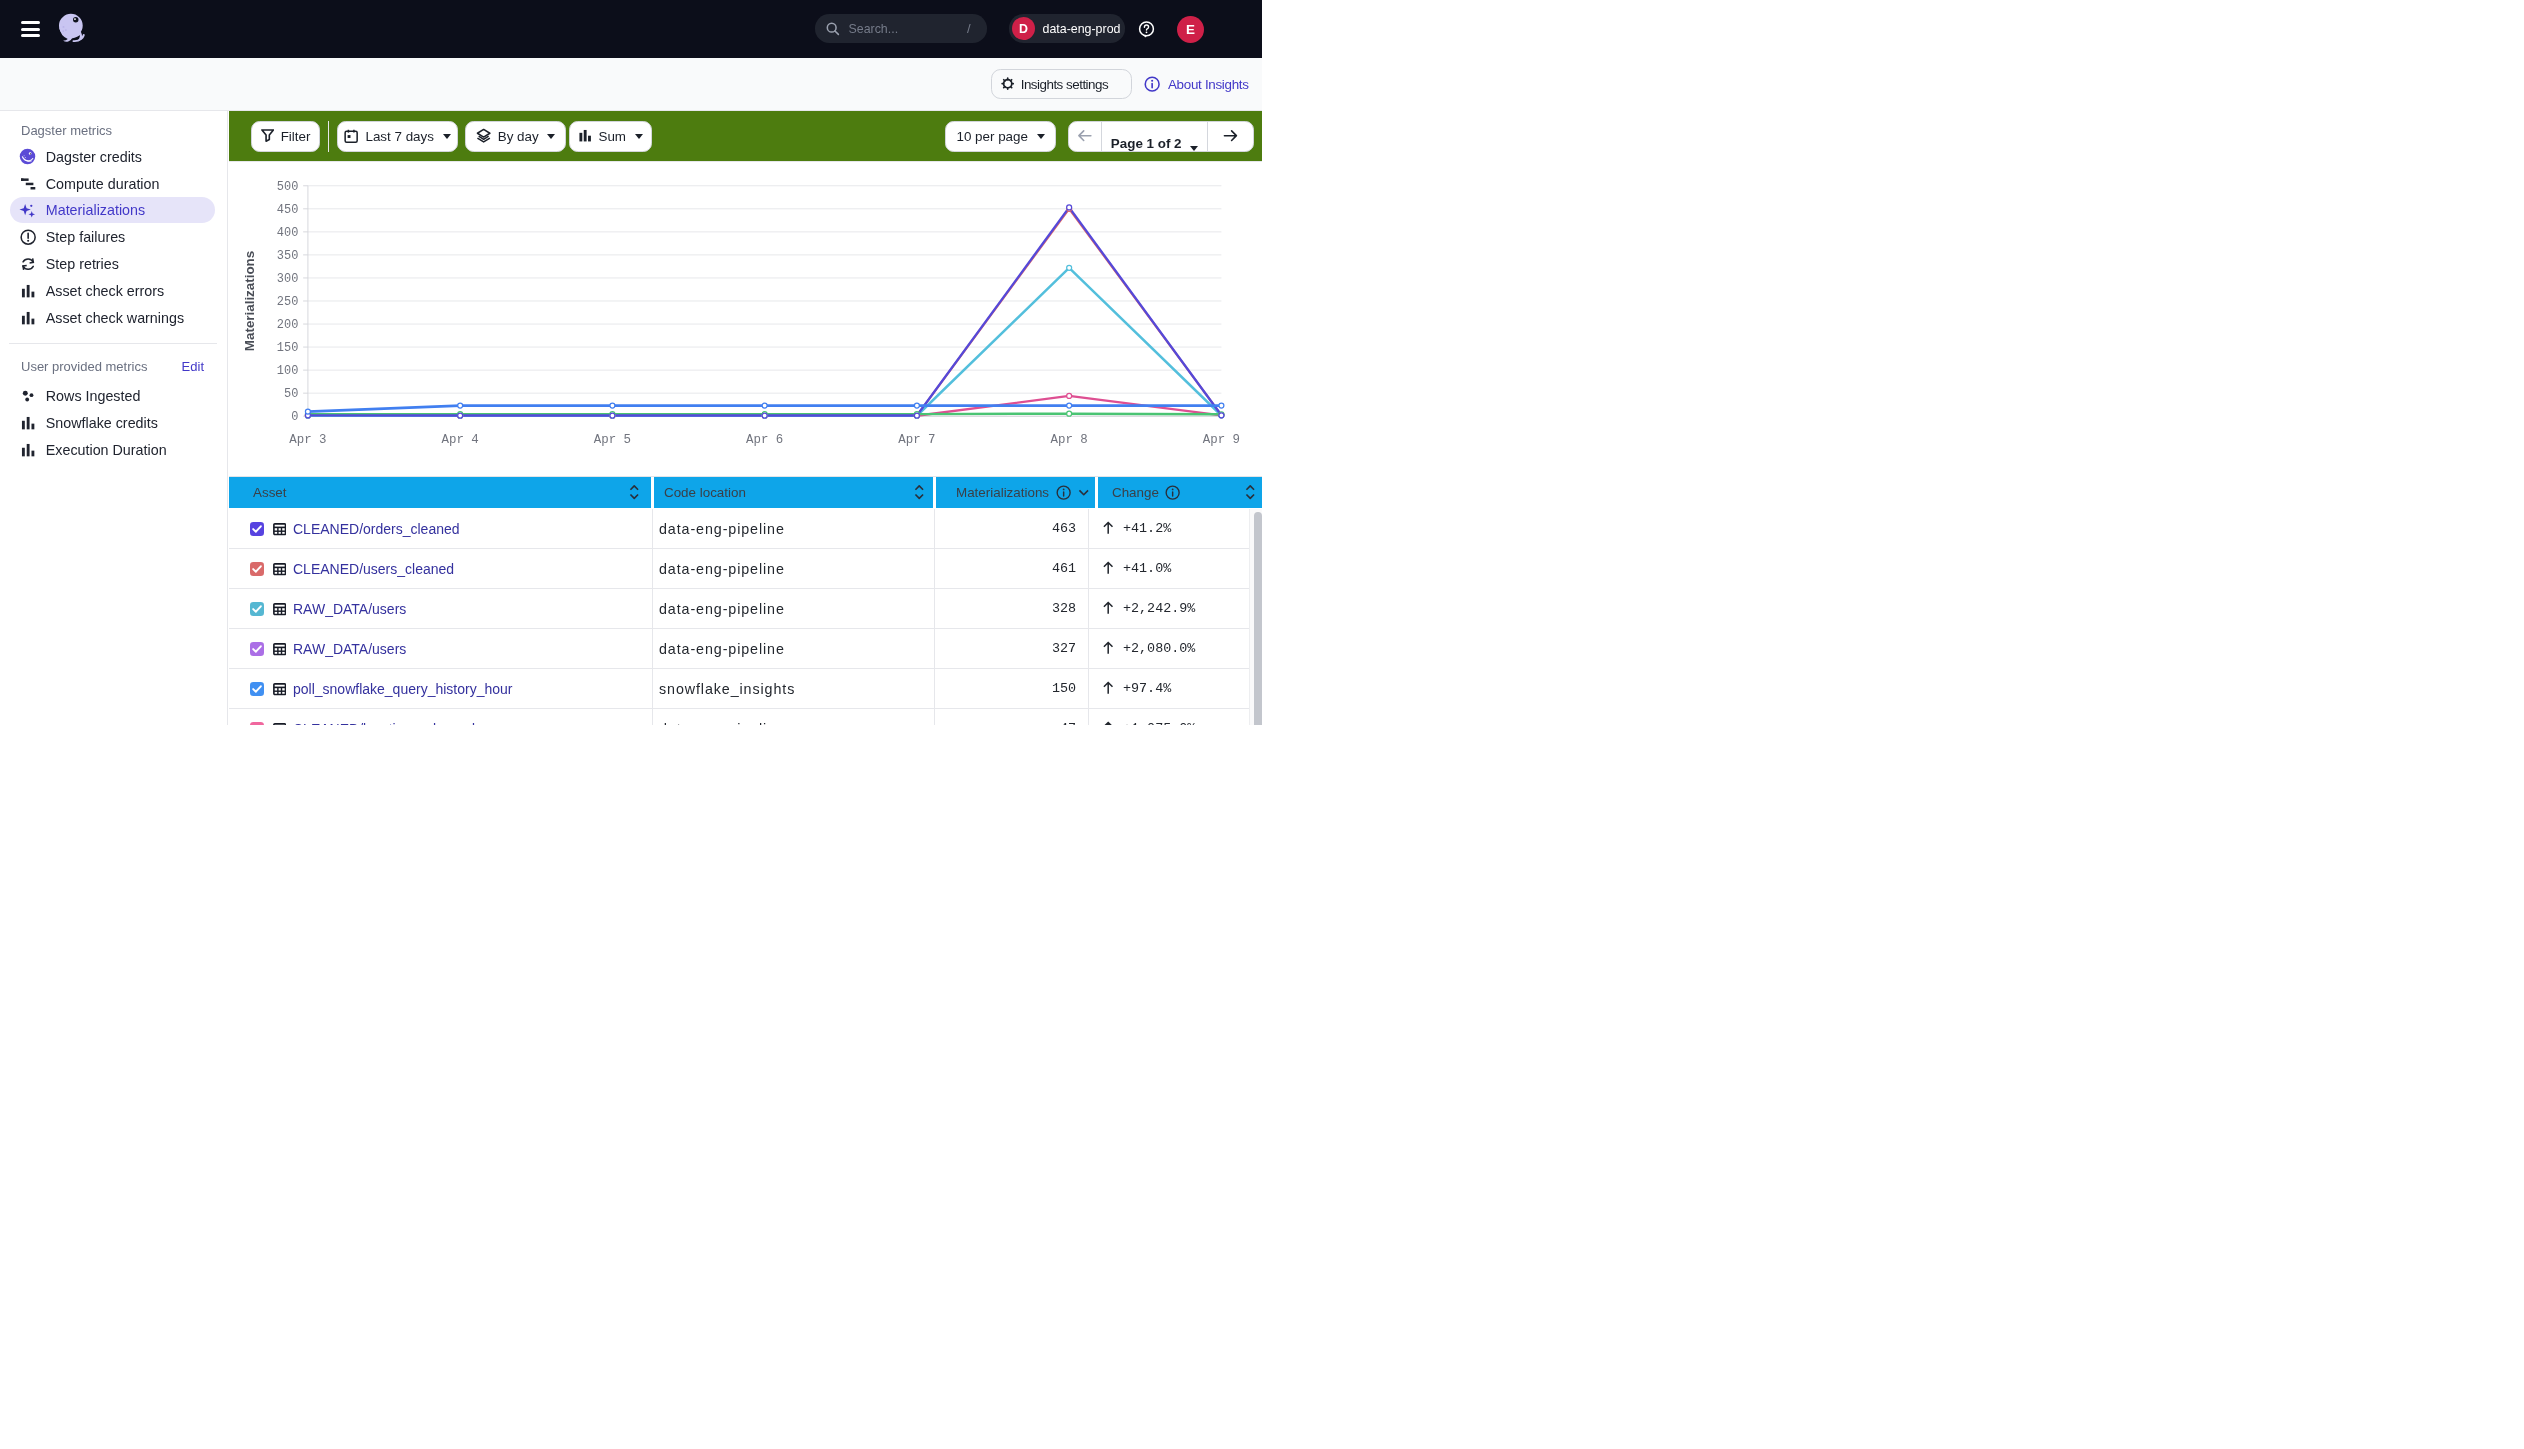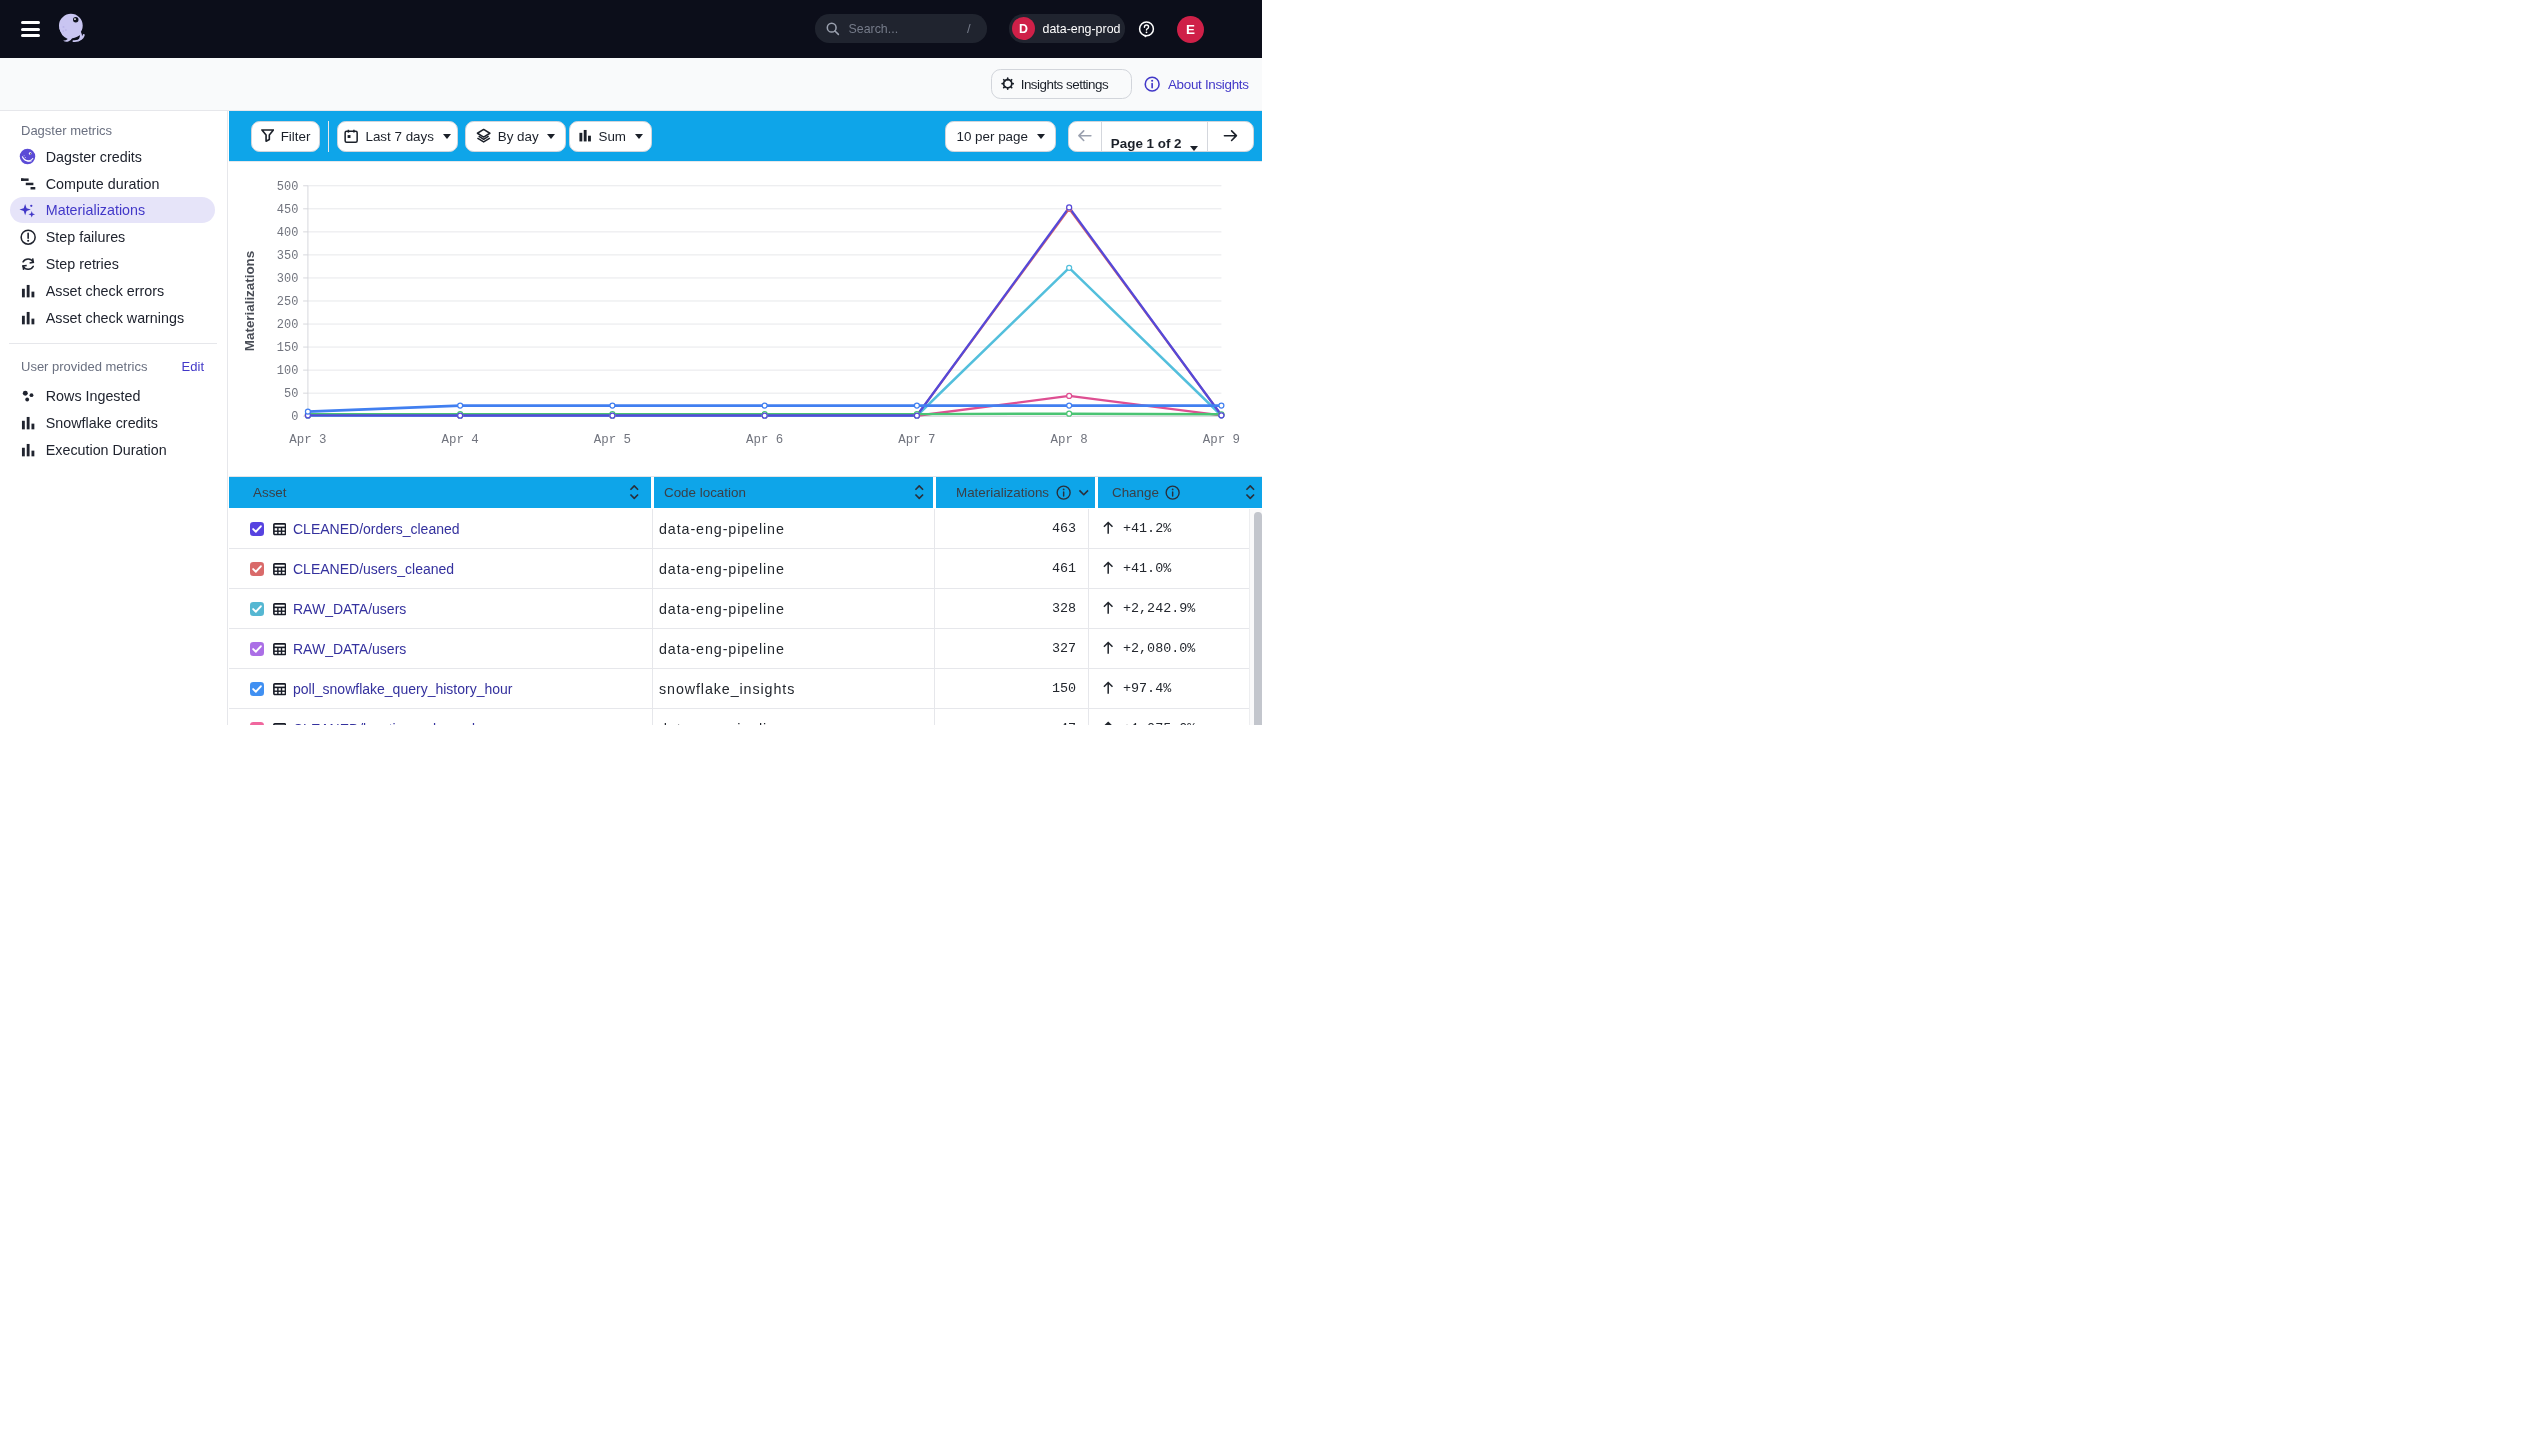--- a/index.html
+++ b/index.html
@@ -37,21 +37,21 @@
 .sechead { margin:11.5px 0 5.7px 21px; font-size:13px; color:#6A7080; }
 .sitem { height:27px; display:flex; align-items:center; margin:0 12.4px 0 9.6px; padding-left:9.6px; border-radius:7.7px; gap:9.6px; font-size:14.3px; color:#20242F; }
 .sitem .ic { width:17px; display:flex; justify-content:center; }
 .sitem.sel { background:#E6E4F9; color:#4238C8; height:26px; border-radius:13px; }
 .sdivider { border-top:1px solid #E6E7EB; margin:11.5px 10.5px 0 8.6px; }
 .uphead { display:flex; justify-content:space-between; align-items:baseline; margin:15.3px 23px 8.6px 21px; }
 .uphead .t { font-size:13px; color:#6A7080; }
 .uphead .e { font-size:13px; color:#4238C8; }
 
 
-.toolbar { position:absolute; left:229px; top:111px; width:1034px; height:51px; background:#0ea5e9; border-bottom:1px solid #E6E7EB; }
+.toolbar { position:absolute; left:229px; top:111px; width:1034px; height:51px; background:#4d7c0f; border-bottom:1px solid #E6E7EB; }
 .btn { position:absolute; top:9.6px; height:31px; border:1px solid #D2D5DB; border-radius:8.6px; background:#fff; display:flex; align-items:center; justify-content:center; gap:6.7px; font-size:13.4px; color:#1B2029; }
 .caret { width:0; height:0; border-left:4.3px solid transparent; border-right:4.3px solid transparent; border-top:5.3px solid #1B2029; margin-left:1.9px; }
 .tdiv { position:absolute; left:99px; top:9.6px; height:31px; border-left:1px solid #E6E7EB; }
 
 
 .table { position:absolute; left:229px; top:476px; width:1034px; height:249px; border-top:1px solid #E2E4E8; }
 .thead { position:absolute; left:0; top:0; width:1034px; height:31px; background:#0ea5e9; }
 .th { position:absolute; top:0; height:31px; display:flex; align-items:center; font-size:13.4px; color:#3A4048; }
 .hgap { position:absolute; top:0; width:2.9px; height:31px; background:#fff; }
 .tbody-border { position:absolute; background:#E6E7EB; }

